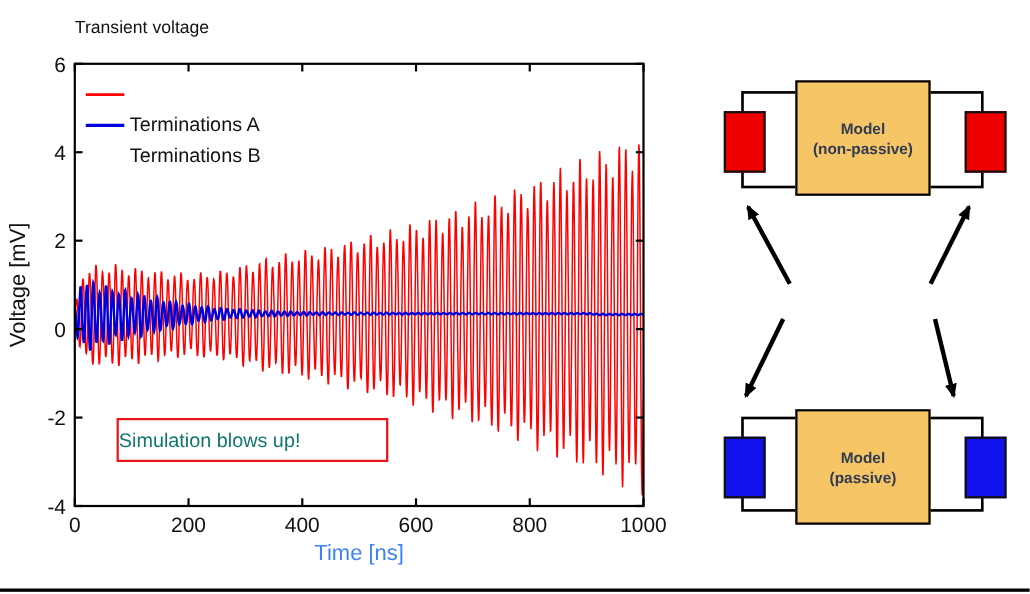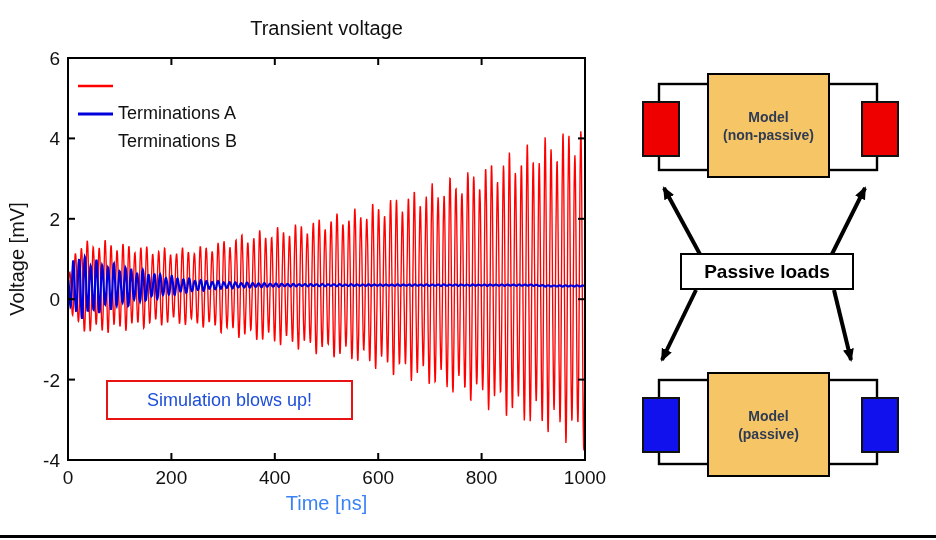--- a/index.html
+++ b/index.html
@@ -2,35 +2,35 @@
 <html><head>
 <meta charset="utf-8">
 <style>
   html,body{margin:0;padding:0;}
   body{
     width:936px;height:540px;position:relative;background:#ffffff;
     font-family:"Liberation Sans", sans-serif;overflow:hidden;
   }
   .abs{position:absolute;}
   
-  #chart-title{left:68px;top:17px;width:517px;text-align:center;font-size:20px;color:#111;}
+  #chart-title{left:68px;top:17px;width:517px;text-align:left;font-size:16px;color:#111;}
   #x-label{left:68px;top:492px;width:517px;text-align:center;font-size:20px;color:#3b82f6;}
   #y-label{left:17px;top:259px;font-size:20px;color:#111;white-space:nowrap;
            transform:translate(-50%,-50%) rotate(-90deg);}
   .legend-label{left:118px;height:22px;line-height:22px;font-size:18px;color:#111;white-space:nowrap;margin-top:27px;}
   #legend-label-a{top:75px;}
   #legend-label-b{top:103px;}
   #annotation-box{
     left:106px;top:380px;width:243px;height:36px;
     border:2.5px solid #e81212;background:#fff;
-    display:flex;align-items:center;justify-content:center;
-    font-size:18px;color:#1d4ed8;white-space:nowrap;
+    display:flex;align-items:center;
+    font-size:18px;color:#0f766e;white-space:nowrap;
   }
   
-  #diagram{left:604px;top:0;width:316px;height:540px;}
+  #diagram{left:620px;top:0;width:316px;height:540px;}
   .model-box{
     left:103px;width:119px;height:101px;
     border:2.5px solid #000;
     display:flex;flex-direction:column;align-items:center;justify-content:center;
     font-size:14px;font-weight:bold;line-height:18px;text-align:center;
   }
   #model-box-top{top:73px;}
   #model-box-bottom{top:372px;}
   .load{width:34px;height:52px;border:2.2px solid #111;}
   #load-top-left{left:38px;top:101px;}
@@ -118,23 +118,20 @@
     <line x1="230" y1="290" x2="247" y2="360" stroke="#000" stroke-width="4" marker-end="url(#arrowhead)"></line>
   </svg>
 
   <div class="abs model-box" id="model-box-top" style="background: rgb(246, 197, 102); color: rgb(47, 59, 82);">
     <div>Model</div>
     <div>(non-passive)</div>
   </div>
   <div class="abs load" id="load-top-left" style="background: rgb(238, 0, 0);"></div>
   <div class="abs load" id="load-top-right" style="background: rgb(238, 0, 0);"></div>
 
-  <div class="abs" id="passive-loads-box">
-    <span>Passive loads</span>
-  </div>
 
   <div class="abs model-box" id="model-box-bottom" style="background: rgb(246, 197, 102); color: rgb(47, 59, 82);">
     <div>Model</div>
     <div>(passive)</div>
   </div>
   <div class="abs load" id="load-bottom-left" style="background: rgb(17, 17, 238);"></div>
   <div class="abs load" id="load-bottom-right" style="background: rgb(17, 17, 238);"></div>
 </div>
 
 <div class="abs" id="bottom-divider" style="background: rgb(0, 0, 0);"></div>

